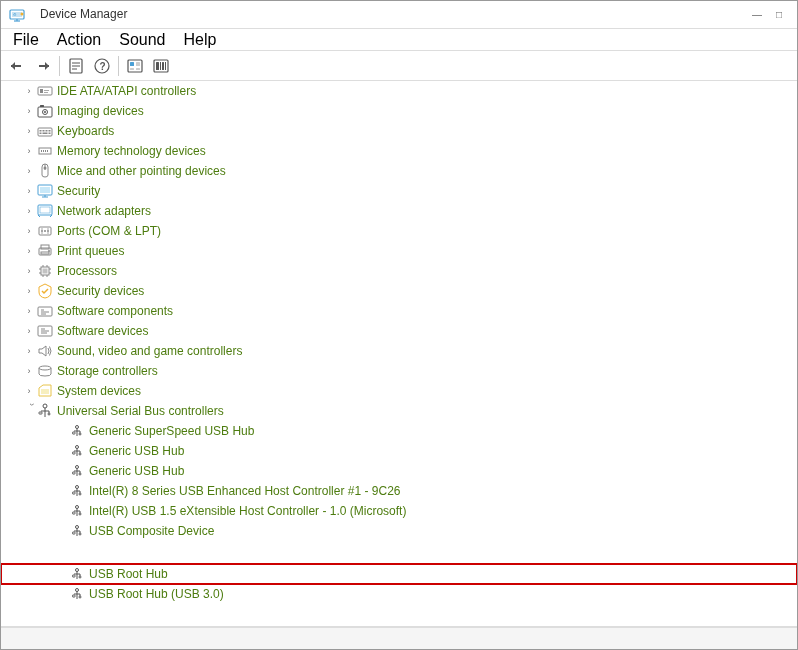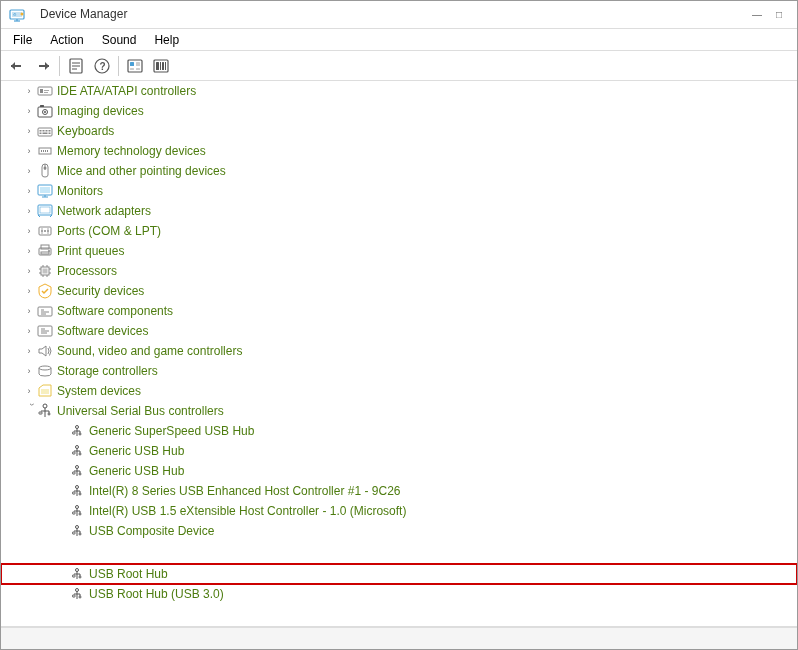--- a/index.html
+++ b/index.html
@@ -58,21 +58,21 @@
     .menu-bar {
       height: 22px;
       display: flex;
       align-items: center;
       padding: 0 4px;
       border-bottom: 1px solid #ddd;
       gap: 2px;
     }
     .menu-item {
       padding: 2px 8px;
-      font-size: 12px;
+      font-size: 16px;
       cursor: pointer;
       color: #000;
     }
     .toolbar {
       height: 30px;
       display: flex;
       align-items: center;
       padding: 0 4px;
       border-bottom: 1px solid #ddd;
       gap: 2px;
@@ -297,21 +297,21 @@
     <div class="tree-item indent-1">
       <div class="expand-icon">›</div>
       <div class="item-icon">
         <svg width="16" height="16" viewBox="0 0 16 16">
             <rect x="1" y="2" width="14" height="10" rx="1" fill="none" stroke="#4a9fd5" stroke-width="1"></rect>
             <rect x="3" y="4" width="10" height="6" fill="#c8e8f8"></rect>
             <line x1="8" y1="12" x2="8" y2="14" stroke="#4a9fd5" stroke-width="1"></line>
             <line x1="5" y1="14" x2="11" y2="14" stroke="#4a9fd5" stroke-width="1"></line>
           </svg>
       </div>
-      <span class="item-label">Monitors</span>
+      <span class="item-label">Security</span>
     </div>
 
     <div class="tree-item indent-1">
       <div class="expand-icon">›</div>
       <div class="item-icon">
         <svg width="16" height="16" viewBox="0 0 16 16">
             <rect x="1" y="2" width="14" height="10" rx="1" fill="none" stroke="#4a9fd5" stroke-width="1"></rect>
             <rect x="3" y="4" width="10" height="6" fill="none" stroke="#4a9fd5" stroke-width="0.5"></rect>
             <line x1="1" y1="12" x2="3" y2="14" stroke="#4a9fd5" stroke-width="1"></line>
             <line x1="15" y1="12" x2="13" y2="14" stroke="#4a9fd5" stroke-width="1"></line>

